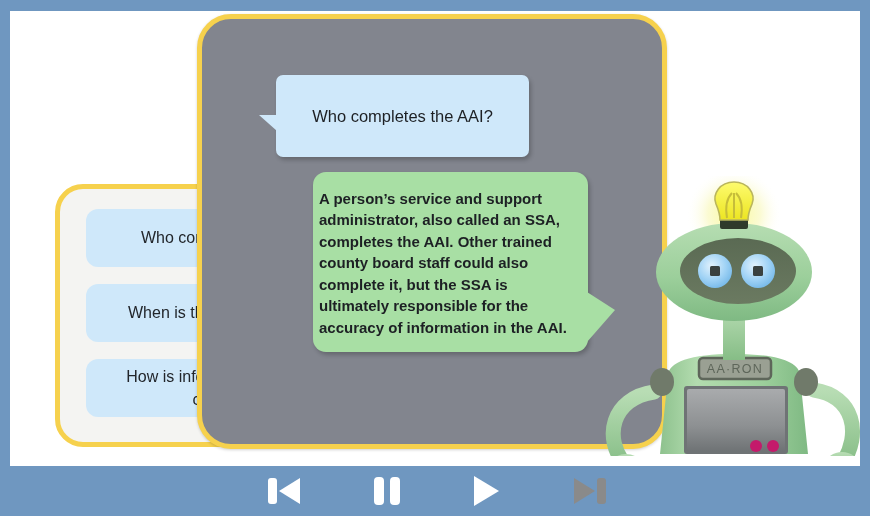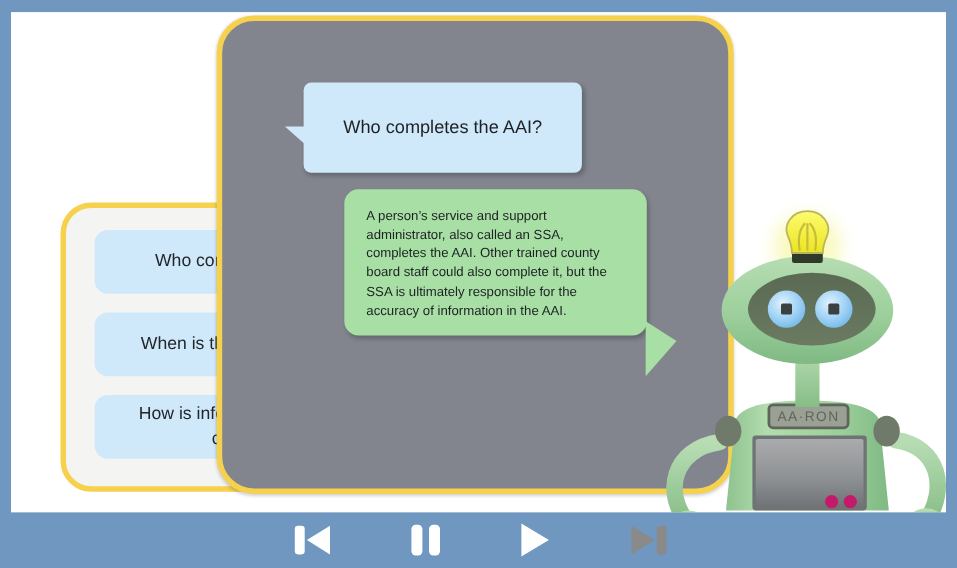--- a/index.html
+++ b/index.html
@@ -50,32 +50,32 @@
   .bubble.q .body{background:#cfe8fa;min-height:56px;display:flex;align-items:center;justify-content:center;text-align:center;}
   .bubble.q .tail{
     position:absolute;left:-17px;top:40px;width:0;height:0;
     border-top:0 solid transparent;
     border-bottom:16px solid transparent;
     border-right:18px solid #cfe8fa;
   }
   
   .bubble.a{left:313px;top:172px;width:275px;}
   .bubble.a .body{
-    background:#a8dfa4;border-radius:13px;padding:16px 19px 14px 20px;
-    font-size:12px;line-height:1.43;
+    background:#a8dfa4;border-radius:13px;padding:16px 19px 14px 6px;
+    font-size:15px;line-height:1.43;font-weight:bold;
   }
   .bubble.a .tail{
     position:absolute;right:-27px;top:120px;width:0;height:0;
     border-top:18px solid transparent;
     border-bottom:32px solid transparent;
     border-left:28px solid #a8dfa4;
   }
 
   
-  .robot{position:absolute;left:596px;top:186px;width:274px;height:280px;}
+  .robot{position:absolute;left:596px;top:176px;width:274px;height:280px;}
 
   
   .playbar{
     position:absolute;left:0;bottom:0;width:870px;height:50px;
     background:#6f97c0;display:flex;align-items:center;
   }
   .ctl{position:absolute;top:50%;transform:translateY(-50%);cursor:pointer;}
   .ctl svg{display:block;}
 
   .sr{position:absolute;width:1px;height:1px;overflow:hidden;clip:rect(0 0 0 0);}

